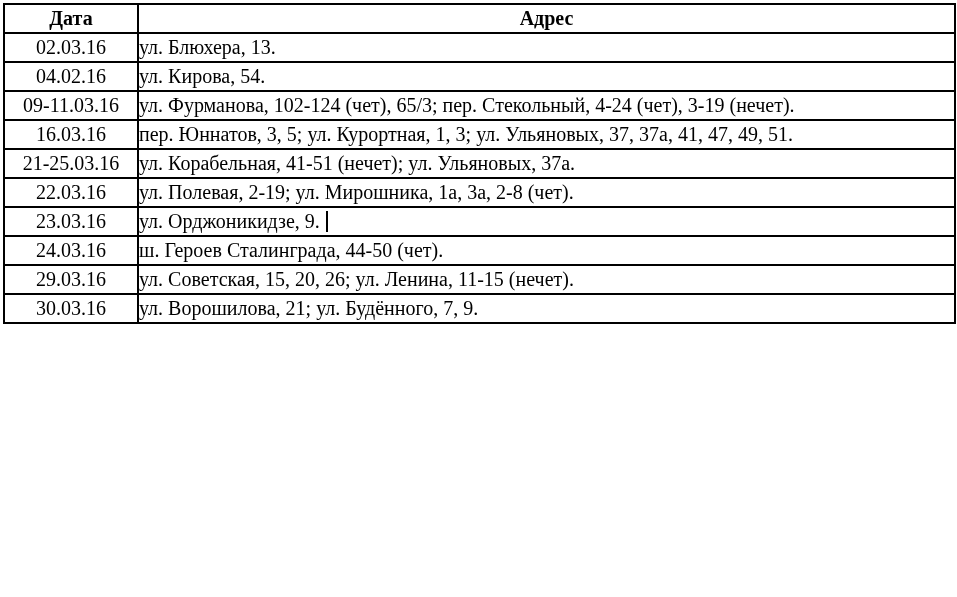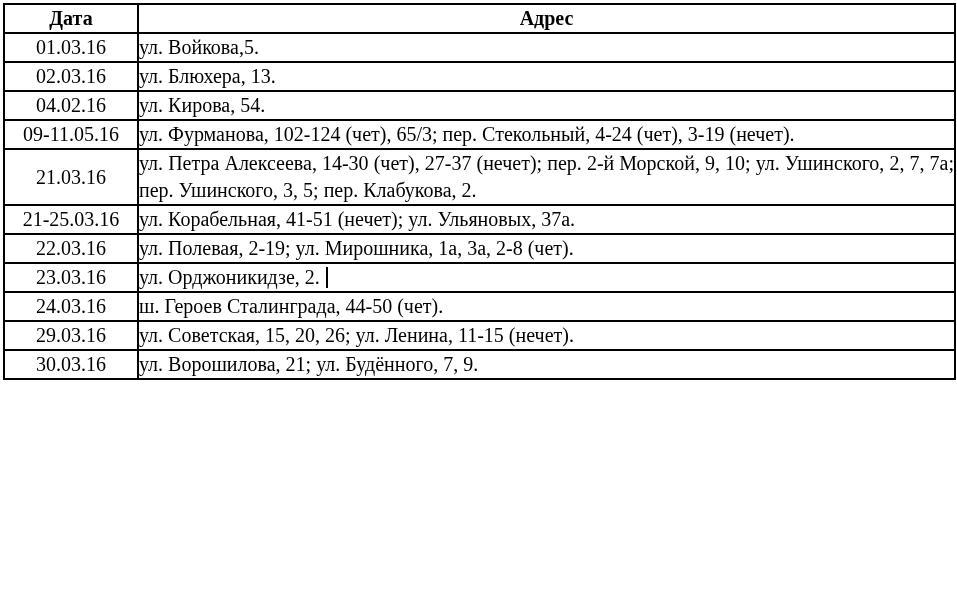--- a/index.html
+++ b/index.html
@@ -63,65 +63,59 @@
       <col class="address-col">
     </colgroup>
     <thead>
       <tr>
         <th class="hdr">Дата</th>
         <th class="hdr">Адрес</th>
       </tr>
     </thead>
     <tbody id="rows">
         <tr>
-    <td class="date">01.03.16</td>
-    <td class="addr">
-      <span>ул. Войкова,5.</span>
-    </td>
-  </tr>
-        <tr>
     <td class="date">02.03.16</td>
     <td class="addr">
       <span>ул. Блюхера, 13.</span>
     </td>
   </tr>
         <tr>
     <td class="date">04.02.16</td>
     <td class="addr">
       <span>ул. Кирова, 54.</span>
     </td>
   </tr>
         <tr>
-    <td class="date">09-11.05.16</td>
+    <td class="date">09-11.03.16</td>
     <td class="addr">
       <span>ул. Фурманова, 102-124 (чет), 65/3; пер. Стекольный, 4-24 (чет), 3-19 (нечет).</span>
     </td>
   </tr>
         <tr>
-    <td class="date">21.03.16</td>
+    <td class="date">16.03.16</td>
     <td class="addr">
-      <span>ул. Петра Алексеева, 14-30 (чет), 27-37 (нечет); пер. 2-й Морской, 9, 10; ул. Ушинского, 2, 7, 7а; пер. Ушинского, 3, 5; пер. Клабукова, 2.</span>
+      <span>пер. Юннатов, 3, 5; ул. Курортная, 1, 3; ул. Ульяновых, 37, 37а, 41, 47, 49, 51.</span>
     </td>
   </tr>
         <tr>
     <td class="date">21-25.03.16</td>
     <td class="addr">
       <span>ул. Корабельная, 41-51 (нечет); ул. Ульяновых, 37а.</span>
     </td>
   </tr>
         <tr>
     <td class="date">22.03.16</td>
     <td class="addr">
       <span>ул. Полевая, 2-19; ул. Мирошника, 1а, 3а, 2-8 (чет).</span>
     </td>
   </tr>
         <tr>
     <td class="date">23.03.16</td>
     <td class="addr">
-      <span>ул. Орджоникидзе, 2.</span>
+      <span>ул. Орджоникидзе, 9.</span>
     <span class="caret"></span></td>
   </tr>
         <tr>
     <td class="date">24.03.16</td>
     <td class="addr">
       <span>ш. Героев Сталинграда, 44-50 (чет).</span>
     </td>
   </tr>
         <tr>
     <td class="date">29.03.16</td>

